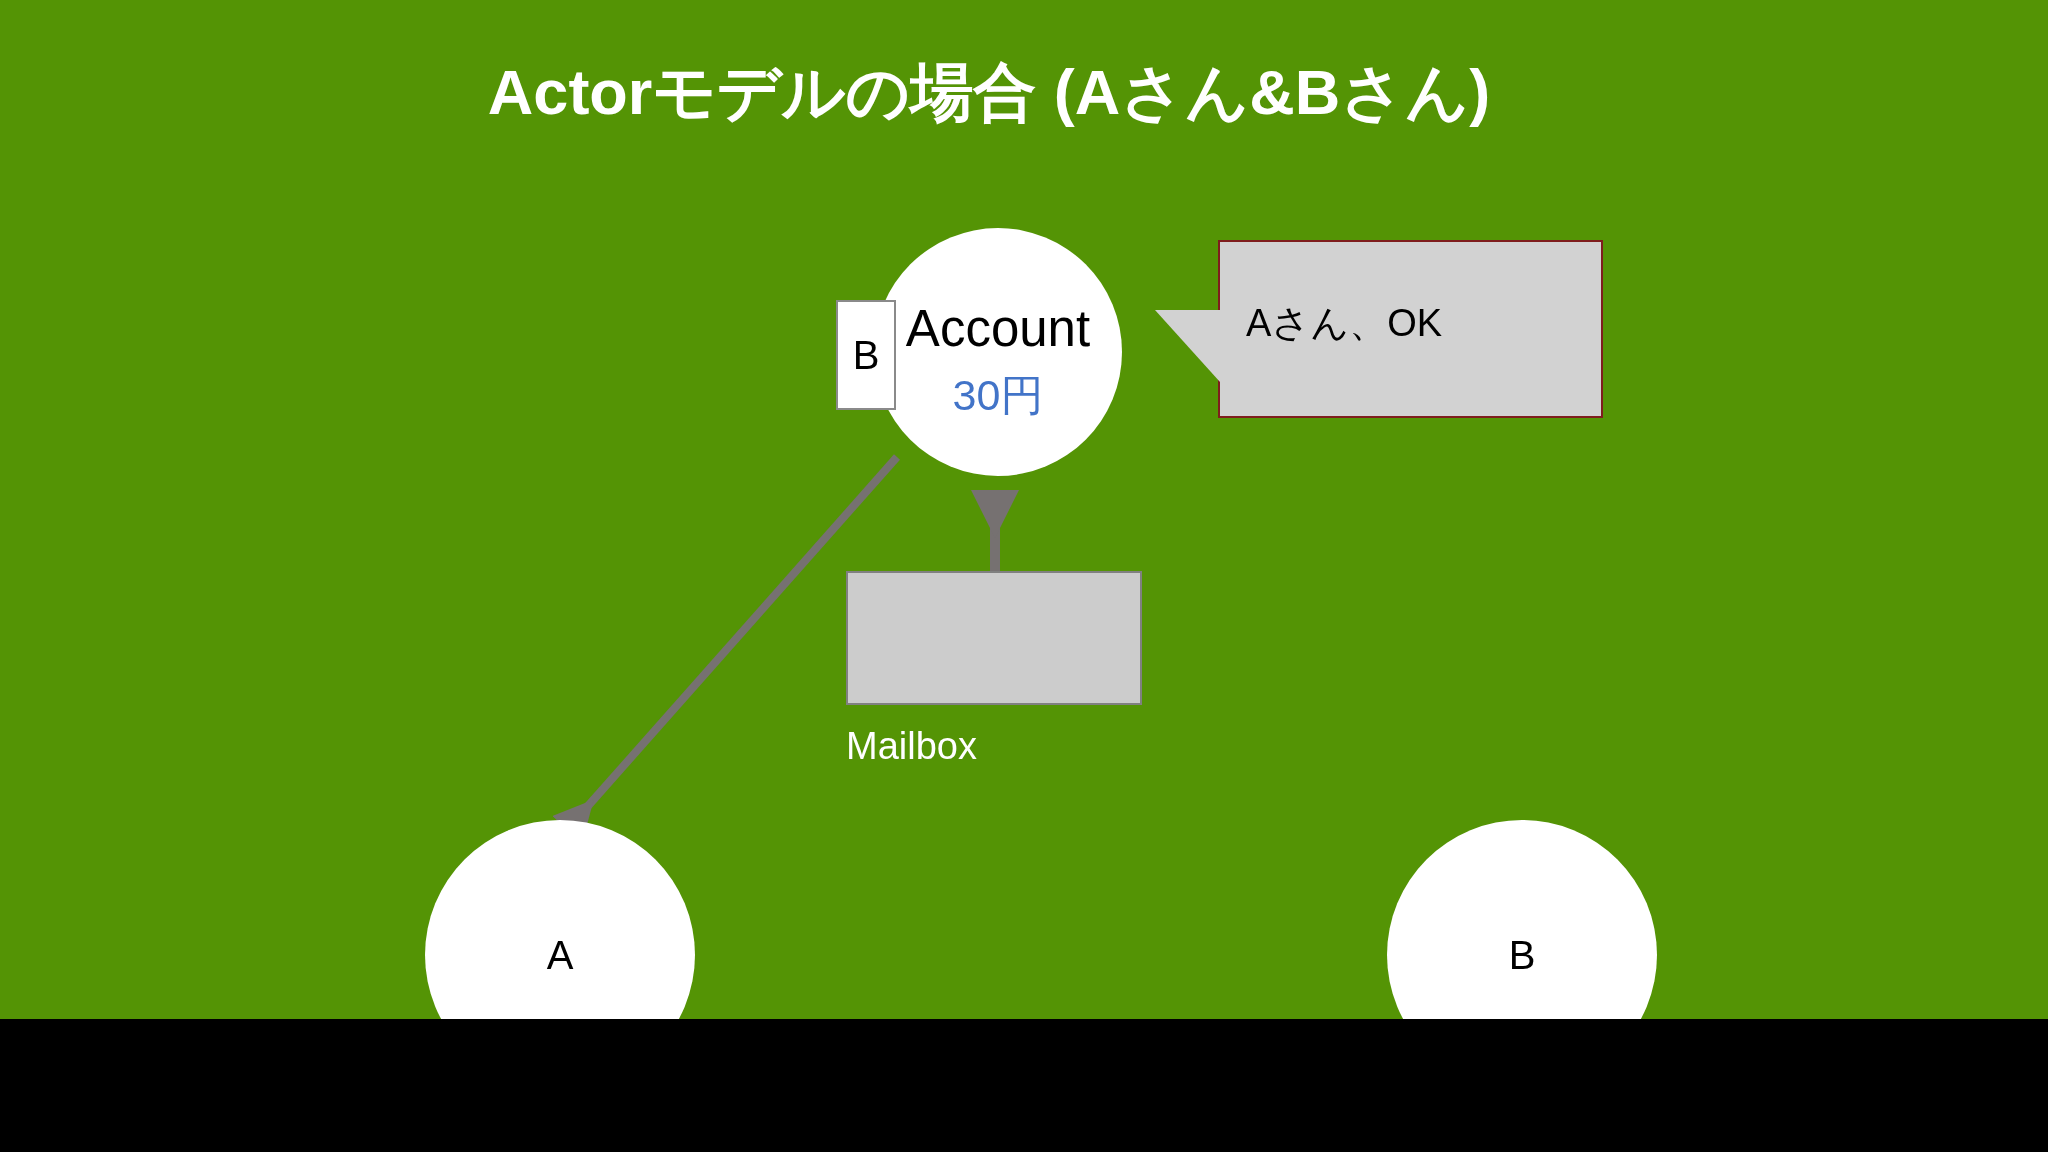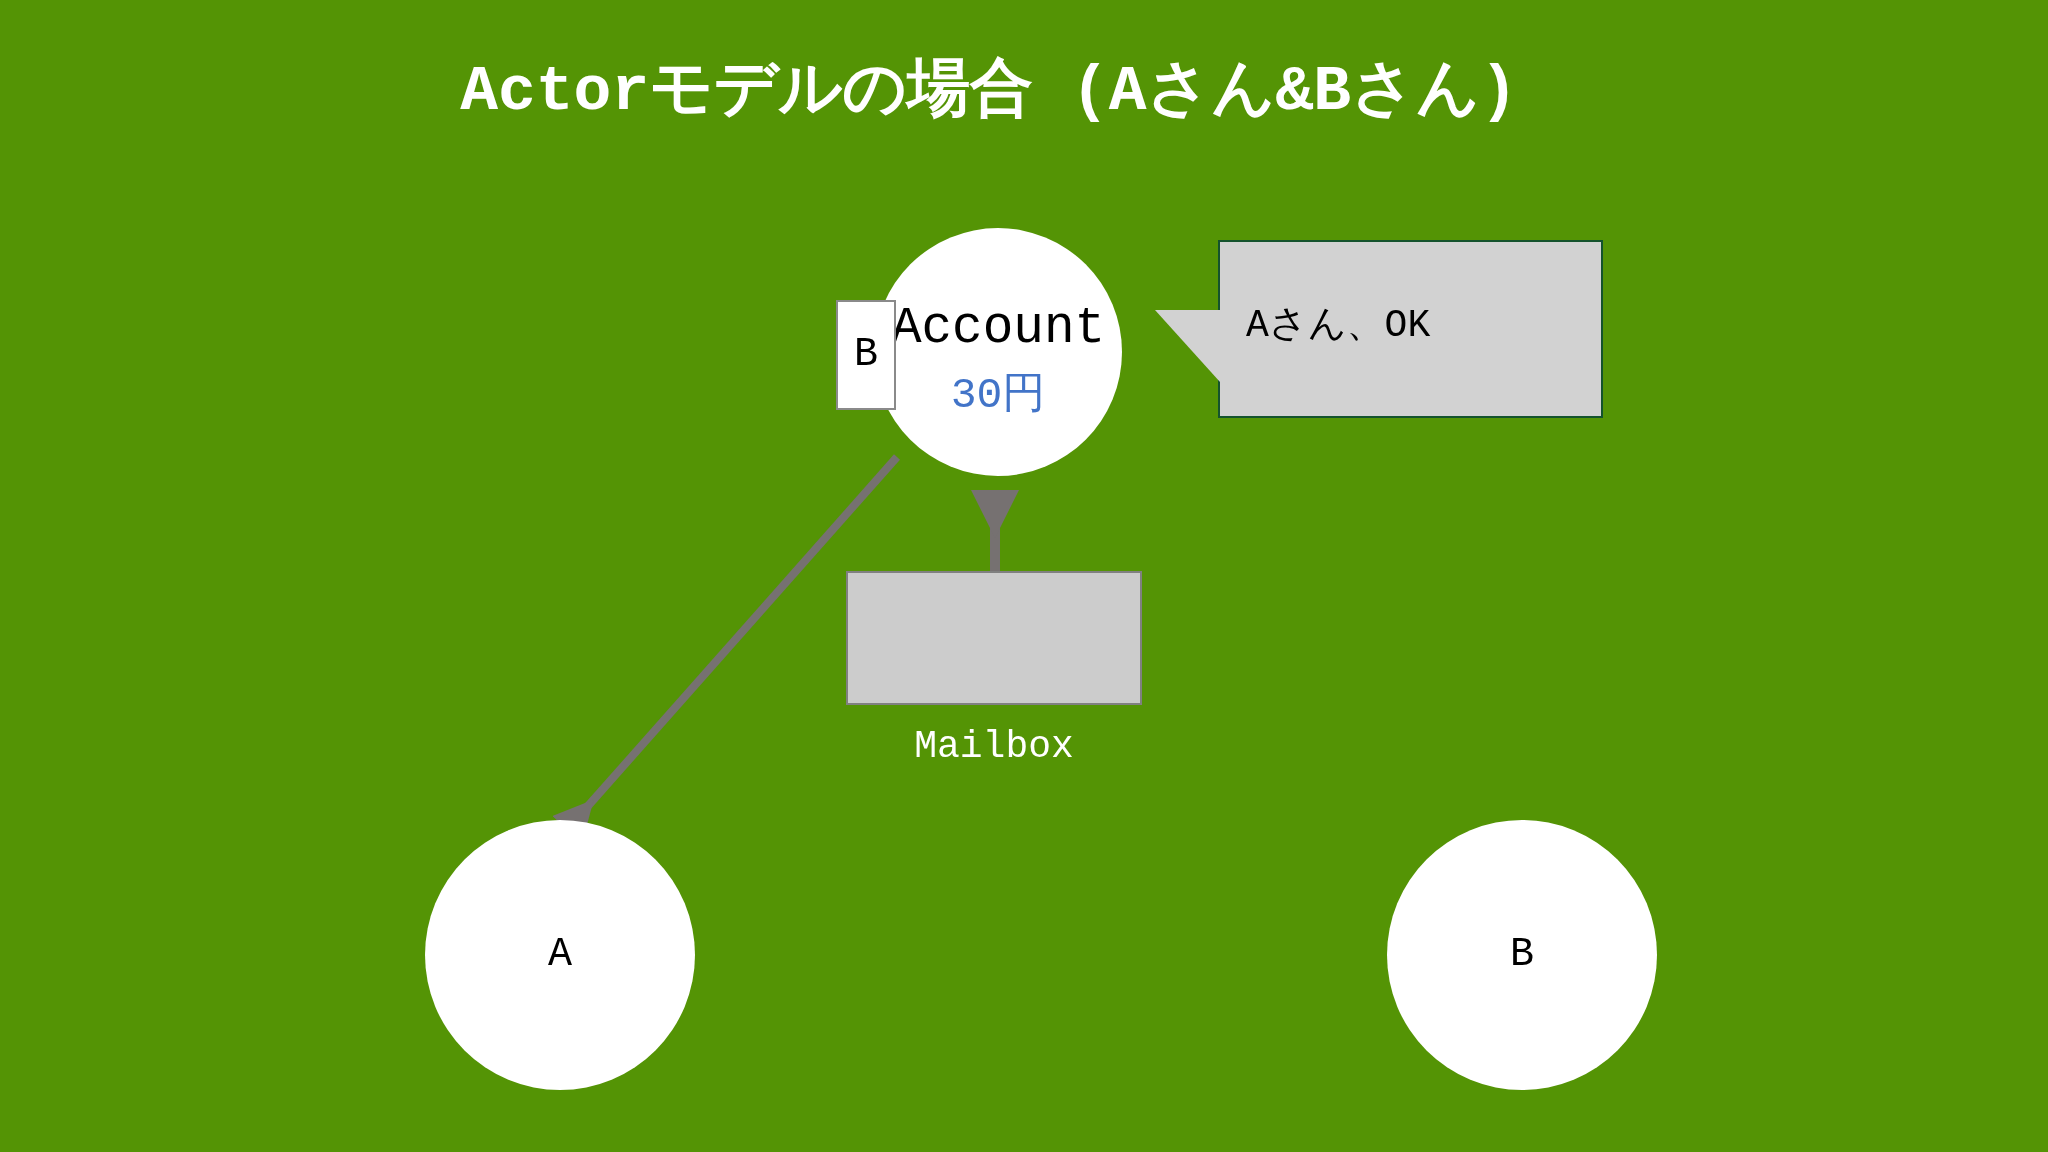--- a/index.html
+++ b/index.html
@@ -3,24 +3,24 @@
 <meta charset="utf-8">
 <style>
   html, body {
     margin: 0;
     padding: 0;
     background: #000;
   }
   #slide {
     position: relative;
     width: 2048px;
-    height: 1152px;
+    height: 1019px;
     background: #549405;
     overflow: hidden;
-    font-family: Liberation Mono, monospace;
+    font-family: Liberation Sans, sans-serif;
   }
 
   
   #title {
     position: absolute;
     left: 0;
     top: 58px;
     width: 2048px;
     text-align: center;
     color: #ffffff;
@@ -86,21 +86,21 @@
   }
 
   
   #bubble {
     position: absolute;
     left: 1218px;
     top: 240px;
     width: 385px;
     height: 178px;
     background: #d2d2d2;
-    border: 2px solid #14532d;
+    border: 2px solid #7f1d1d;
     box-sizing: border-box;
     z-index: 6;
     text-align: right;
   }
   #bubble-text {
     position: absolute;
     left: 26px;
     top: 56px;
     color: #000000;
     font-size: 38px;
@@ -143,21 +143,21 @@
     background: #cccccc;
     border: 2px solid #808080;
     box-sizing: border-box;
     z-index: 4;
   }
   #mailbox-label {
     position: absolute;
     left: 846px;
     top: 725px;
     width: 296px;
-    text-align: center;
+    text-align: left;
     color: #ffffff;
     font-size: 38px;
   }
 
   
   .actor-circle {
     position: absolute;
     width: 270px;
     height: 270px;
     border-radius: 50%;

